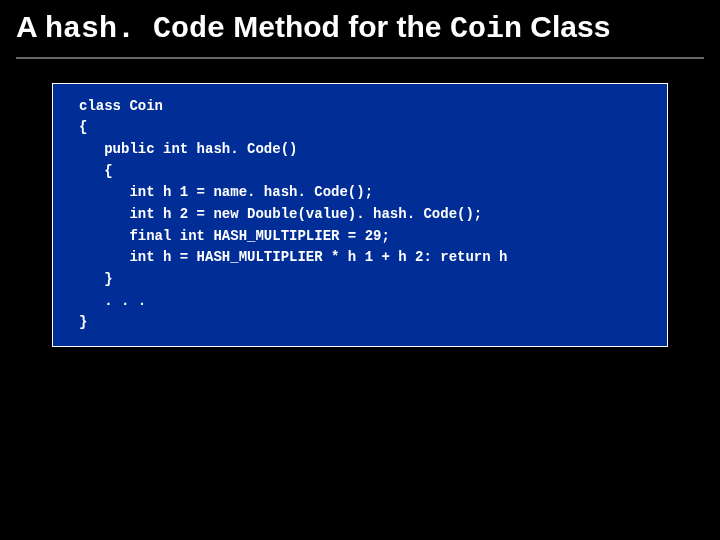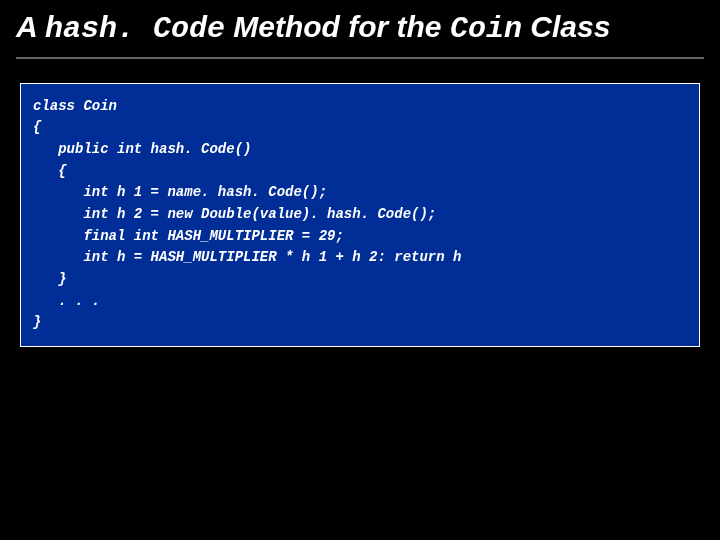--- a/index.html
+++ b/index.html
@@ -1,15 +1,15 @@
 <!DOCTYPE html>
 <html><head>
 <meta charset="utf-8">
 <style>
-  * { margin: 0; padding: 0; box-sizing: border-box; font-style: italic; }
+  * { margin: 0; padding: 0; box-sizing: border-box; }
   body {
     width: 720px;
     height: 540px;
     background: #000000;
     font-family: Arial, sans-serif;
     overflow: hidden;
   }
   .slide {
     width: 100%;
     height: 100%;
@@ -29,22 +29,22 @@
     font-weight: bold;
   }
   .code-block {
     background: #002d96;
     border: 1px solid #ffffff;
     color: #ffffff;
     font-family: "Courier New", Courier, monospace;
     font-size: 14px;
     font-weight: bold;
     line-height: 1.55;
-    padding: 12px 12px;
-    margin: 0 4px;
+    padding: 12px 26px;
+    margin: 0 36px;
     white-space: pre;
   }
 </style>
 </head>
 <body>
 
 <div class="slide">
   <div class="title">
     <span>A </span><span class="mono">hash. Code</span><span> Method for the </span><span class="mono">Coin</span><span> Class</span>
   </div>

